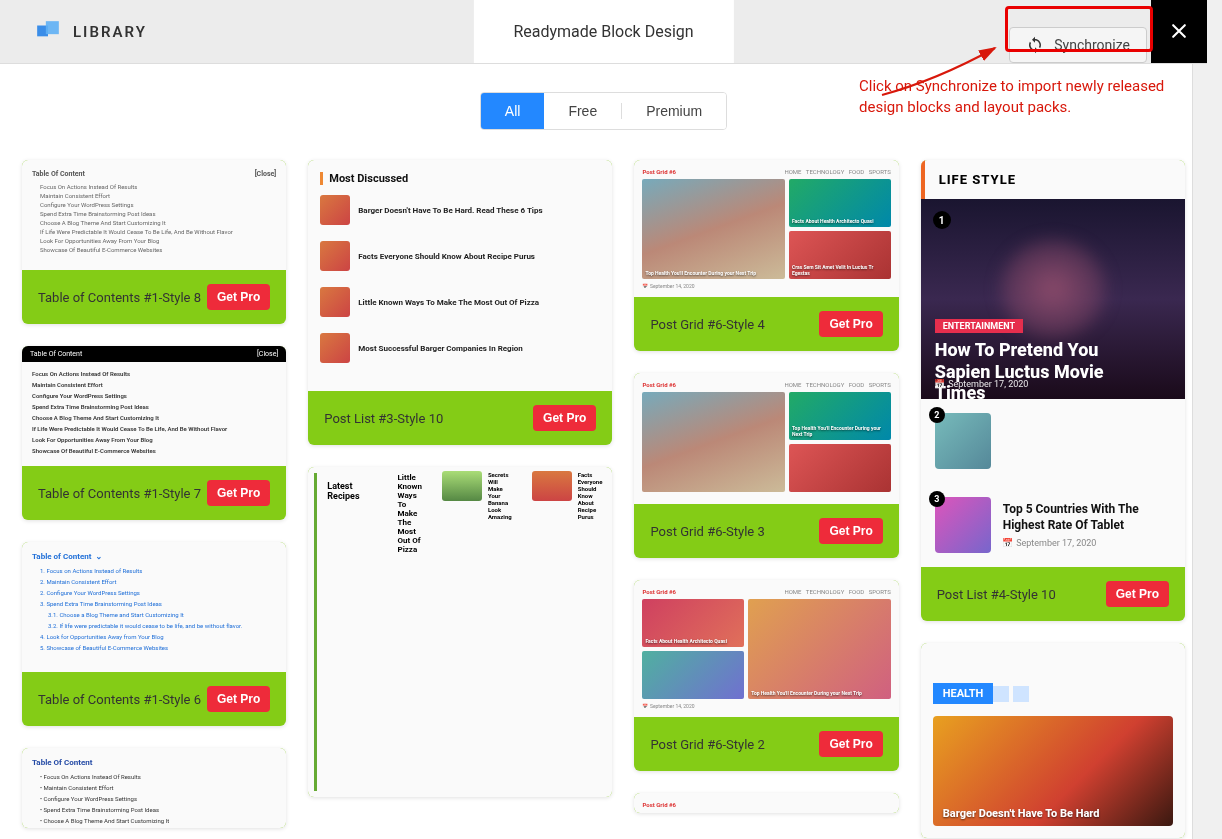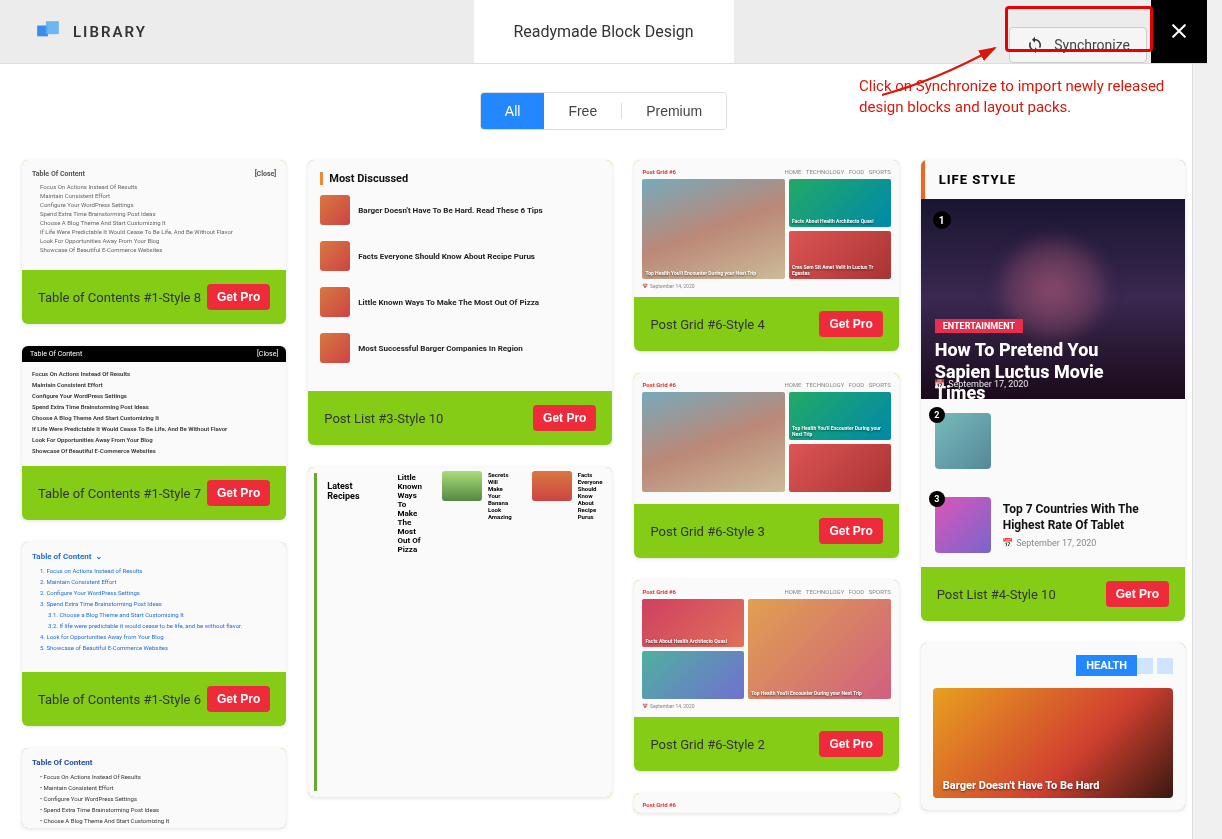--- a/index.html
+++ b/index.html
@@ -95,21 +95,21 @@
 .lifestyle .ls-tag { position: absolute; top: 120px; left: 14px; background: #e62e4d; color: #fff; padding: 2px 8px; font-size: 9px; font-weight: 700; }
 .lifestyle .ls-title { position: absolute; top: 140px; left: 14px; right: 30px; font-size: 18px; font-weight: 800; line-height: 1.2; }
 .lifestyle .ls-date { position: absolute; bottom: 10px; left: 14px; font-size: 9px; opacity: .9; }
 .lifestyle .ls-item { display: flex; gap: 12px; padding: 14px; align-items: center; }
 .lifestyle .ls-thumb { width: 56px; height: 56px; background: linear-gradient(135deg,#a7b,#678); border-radius: 4px; position: relative; flex-shrink:0; }
 .lifestyle .ls-thumb .ls-num2 { position: absolute; top: -6px; left: -6px; width: 16px; height: 16px; background: #000; color:#fff; border-radius: 50%; display:flex;align-items:center;justify-content:center;font-size:9px;font-weight:700; }
 .lifestyle .ls-itext .t { font-size: 12px; font-weight: 700; color: #111; line-height: 1.3; }
 .lifestyle .ls-itext .d { font-size: 9px; color: #888; margin-top: 4px; }
 
 .health { padding: 12px; }
-.health .h-head { display: flex; justify-content: flex-end; align-items: center;}
+.health .h-head { display: flex; justify-content: flex-start; align-items: center; margin-top: 28px;}
 .health .h-badge { background: #2388ff; color: #fff; padding: 4px 10px; font-size: 11px; font-weight: 700; }
 .health .h-nav { display: flex; gap: 4px; }
 .health .h-nav div { width: 16px; height: 16px; background: #cfe4ff; }
 .health .h-hero { height: 110px; margin-top: 12px; background: linear-gradient(135deg, #e8a020 0%, #d04030 60%, #3a1810 100%); border-radius: 4px; position: relative; }
 .health .h-hero .h-cap { position: absolute; bottom: 6px; left: 10px; right: 10px; color: #fff; font-size: 11px; font-weight: 800; text-shadow: 0 1px 2px rgba(0,0,0,.6); }
 
 .scrollbar { position: absolute; right: 0; top: 0; bottom: 0; width: 15px; background: #f0f0f0; border-left: 1px solid #ddd; }
 .scrollbar .thumb { position: absolute; top: 16px; left: 2px; right: 2px; height: 20px; background: #bbb; border-radius: 2px; }
 .scrollbar .arrow { position: absolute; left: 0; right: 0; height: 15px; background: #e8e8e8; display:flex;align-items:center;justify-content:center; }
 .scrollbar .arrow.up { top: 0; }
@@ -399,21 +399,21 @@
           <div class="ls-item">
             <div class="ls-thumb" style="background:linear-gradient(135deg,#7bb,#589);">
                 <div class="ls-num2">2</div>
               </div>
           </div>
           <div class="ls-item">
             <div class="ls-thumb" style="background:linear-gradient(135deg,#d5b,#76c);">
                 <div class="ls-num2">3</div>
               </div>
             <div class="ls-itext">
-                <div class="t">Top 7 Countries With The Highest Rate Of Tablet</div>
+                <div class="t">Top 5 Countries With The Highest Rate Of Tablet</div>
                 <div class="d">📅 September 17, 2020</div>
               </div>
           </div>
         </div>
         <div class="card-footer">
           <div class="card-title">Post List #4-Style 10</div>
           <button class="getpro">Get Pro</button>
         </div>
       </div>
 

